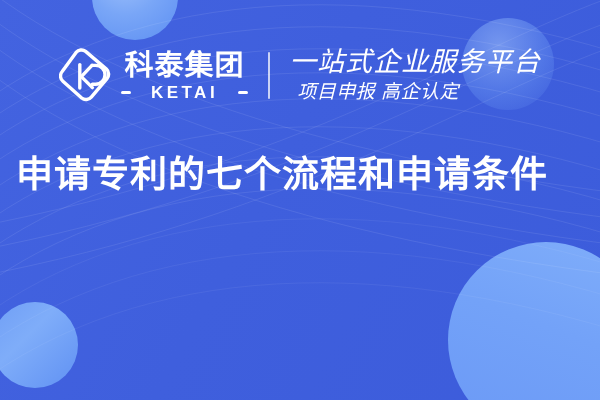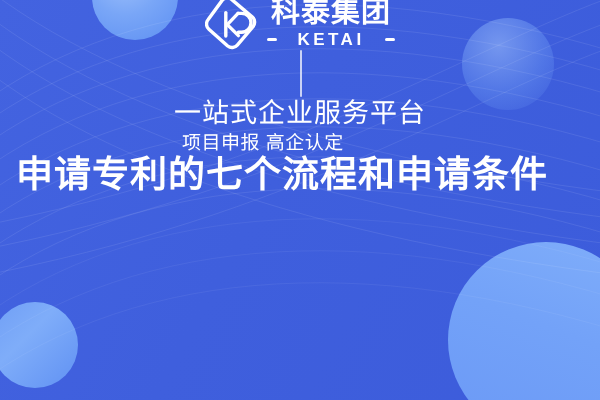--- a/index.html
+++ b/index.html
@@ -57,21 +57,20 @@
 
   
   .header {
     position: absolute;
     left: 0;  top: 0;
     width: 600px;
     height: 150px;
     display: flex;
     align-items: center;
     justify-content: center;
-    flex-direction: column;
   }
 
   .logo-block {
     display: flex;
     align-items: center;
     gap: 10px;
   }
 
   .logo-mark {
     width: 52px;
@@ -122,20 +121,21 @@
     border-radius: 1px;
     margin: 0 19px 0 20px;
     flex: 0 0 auto;
   }
 
   .slogan-block {
     display: flex;
     flex-direction: column;
     justify-content: center;
     gap: 2px;
+    font-style: italic;
   }
   .slogan-main {
     font-size: 27px;
     line-height: 32px;
     color: #ffffff;
     font-weight: 400;
     letter-spacing: 1px;
     white-space: nowrap;
   }
   .slogan-sub {

